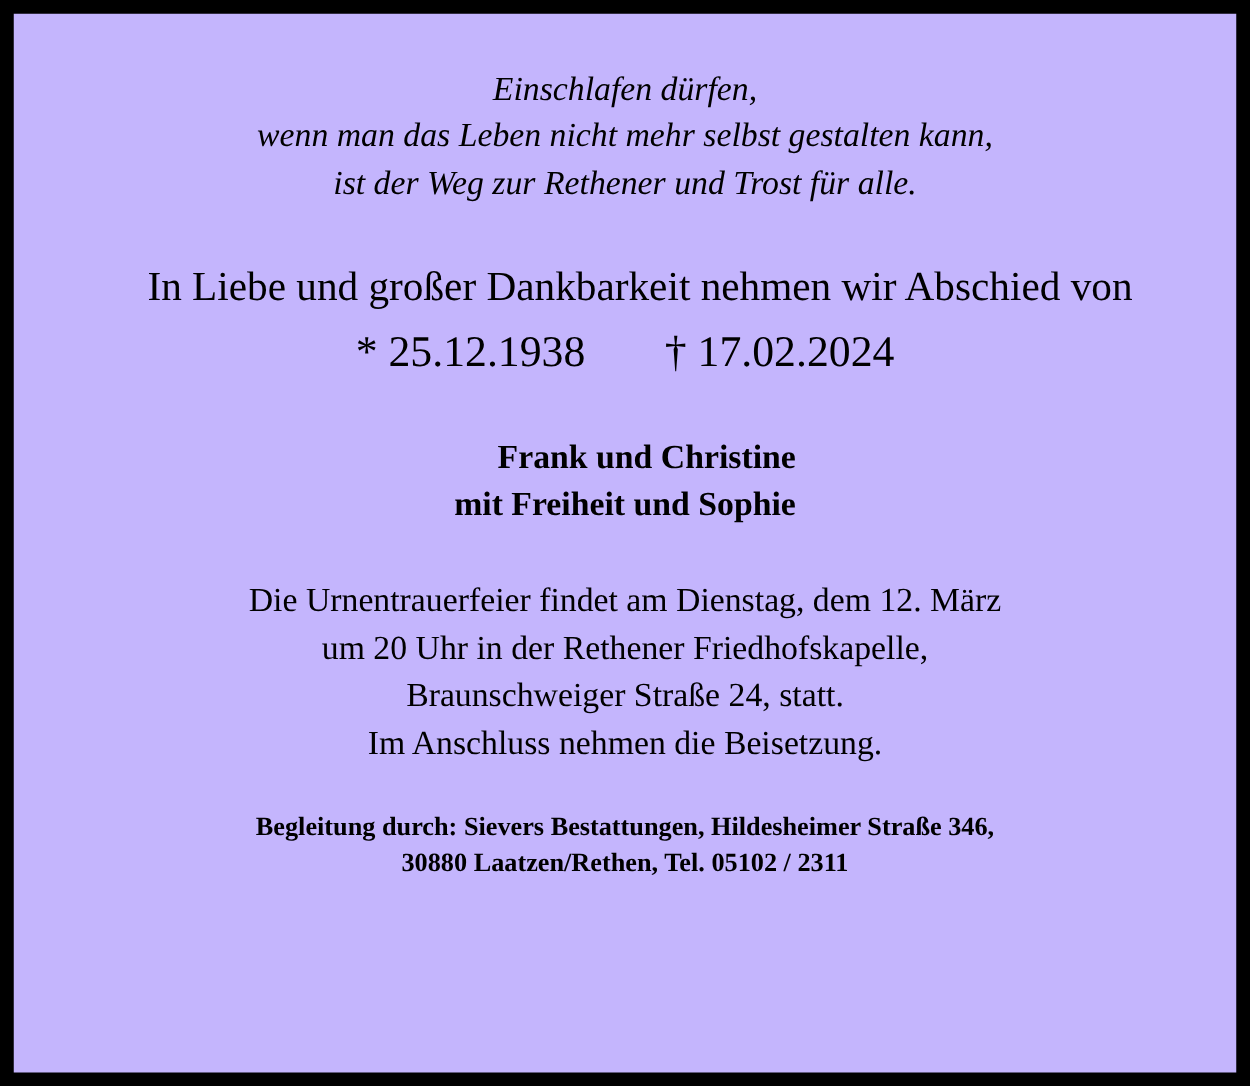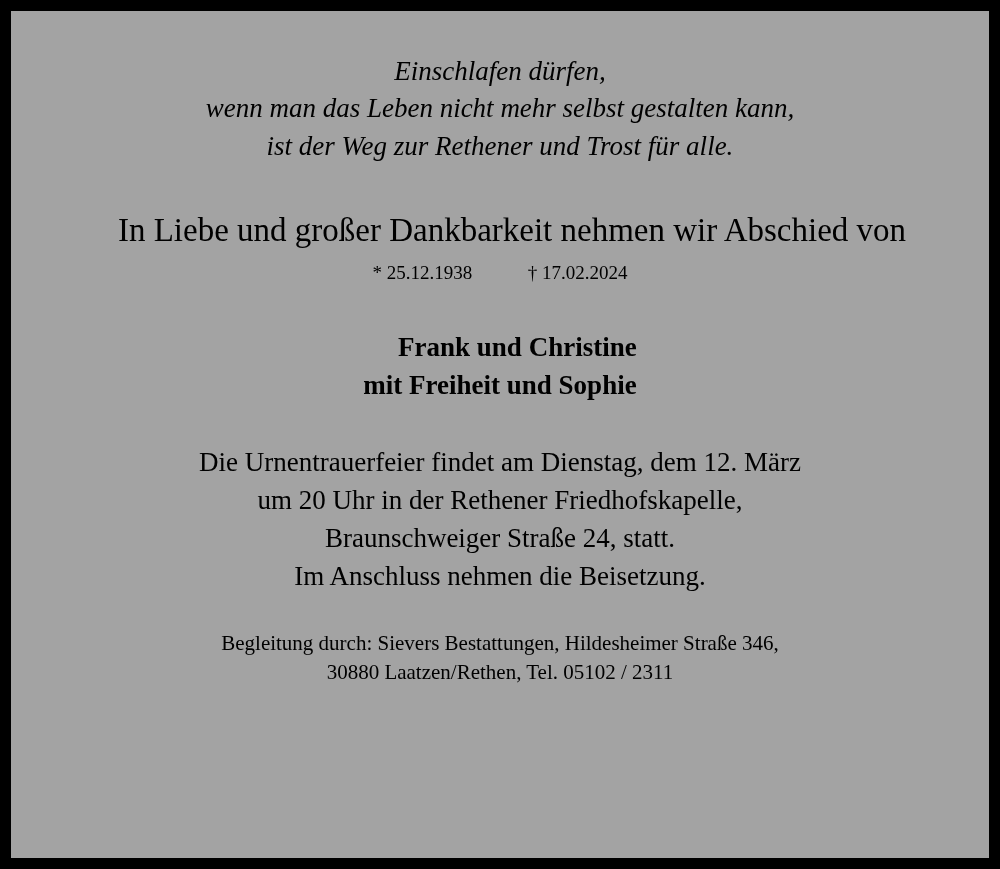--- a/index.html
+++ b/index.html
@@ -11,21 +11,21 @@
     width: 1000px;
     height: 869px;
     font-family: "Liberation Serif", serif;
     color: #000000;
   }
   .obituary {
     box-sizing: border-box;
     width: 1000px;
     height: 869px;
     border: 11px solid #000000;
-    background: #a3a3a3;
+    background: #c4b5fd;
     padding: 30px 40px 18px 40px;
     display: flex;
     flex-direction: column;
     align-items: center;
     text-align: center;
   }
   .poem {
     font-style: italic;
     font-size: 27px;
     line-height: 1.38;
@@ -44,21 +44,21 @@
     margin-left: 24px;
   }
   .name {
     font-size: 66px;
     font-weight: bold;
     letter-spacing: 0.5px;
     line-height: 1.1;
     margin-top: 42px;
   }
   .dates {
-    font-size: 19px;
+    font-size: 35px;
     margin-top: 10px;
     white-space: nowrap;
   }
   .dates .gap {
     display: inline-block;
     width: 46px;
   }
   .family {
     font-size: 27px;
     font-weight: bold;
@@ -76,20 +76,21 @@
     margin-top: 40px;
   }
   .service-line {
     display: block;
     white-space: nowrap;
   }
   .footer {
     font-size: 21px;
     line-height: 1.35;
     margin-top: 34px;
+    font-weight: bold;
   }
   .footer-line {
     display: block;
     white-space: nowrap;
   }
 </style>
 </head>
 <body>
 
 <div class="obituary">

